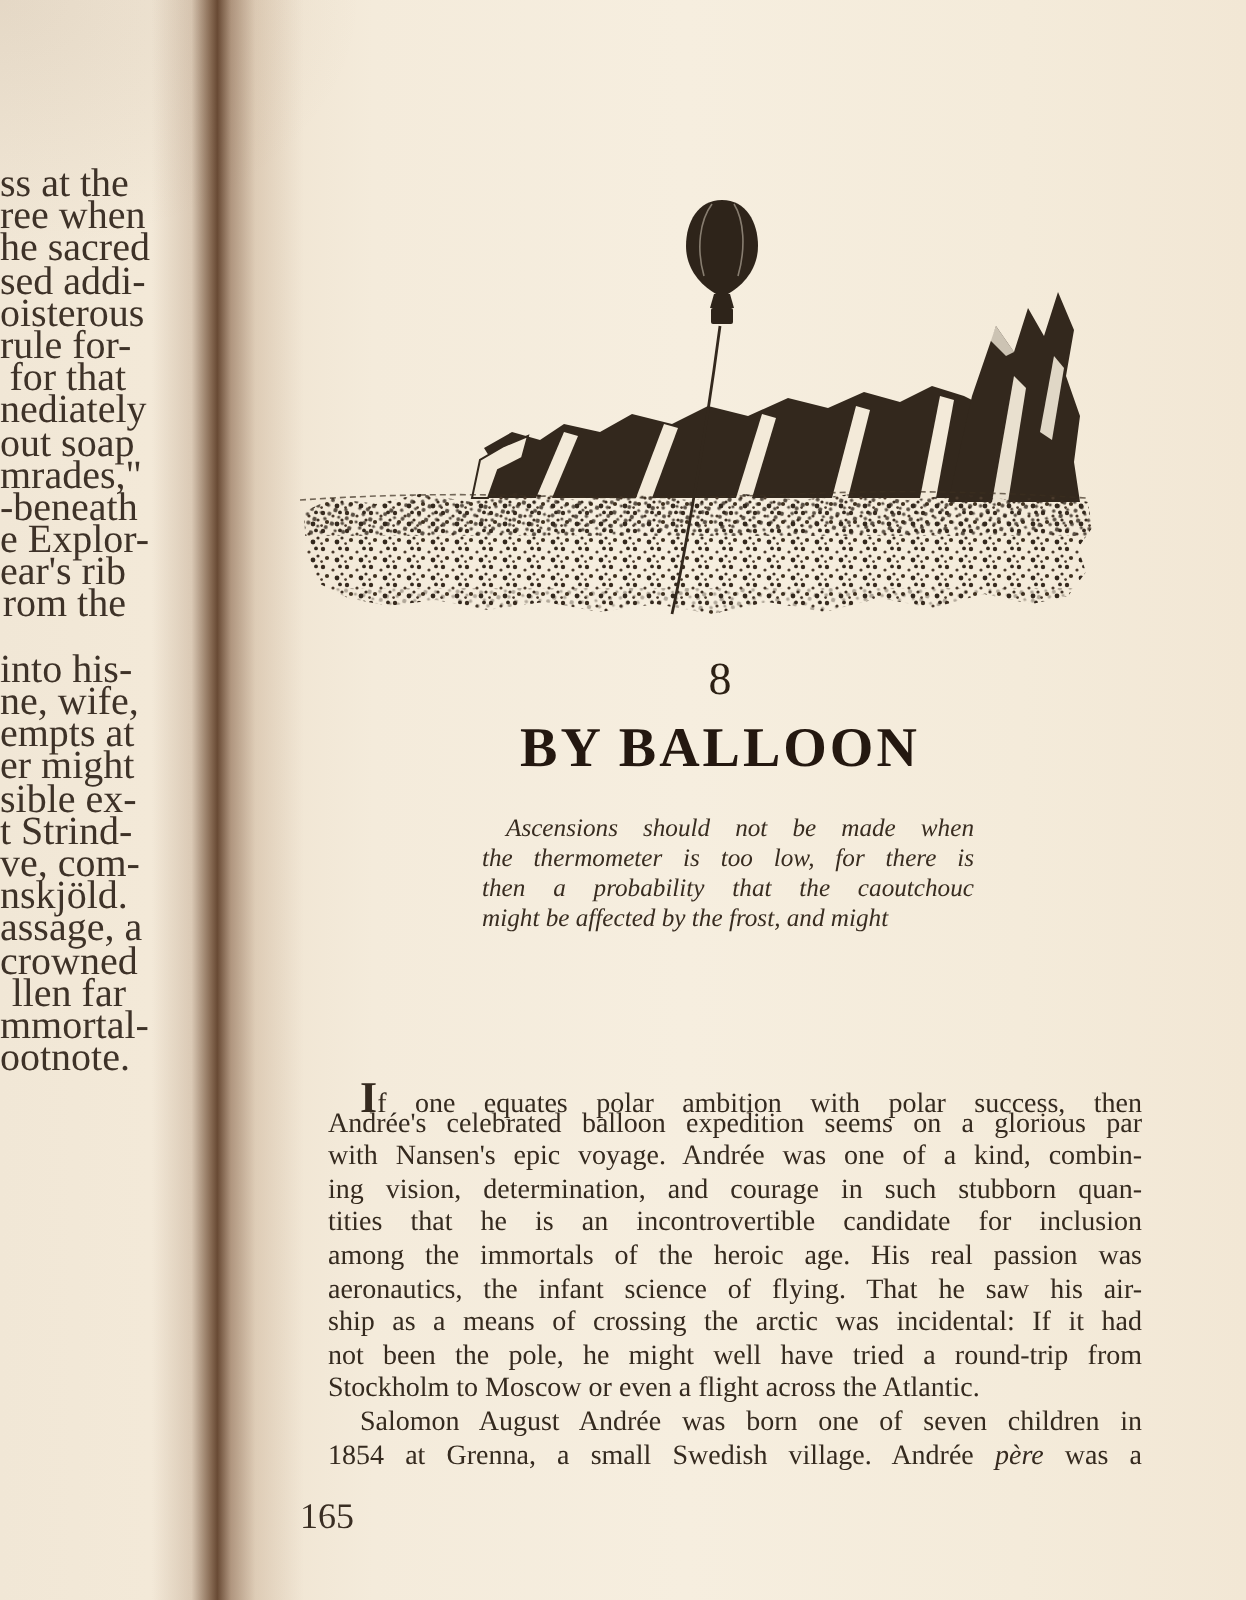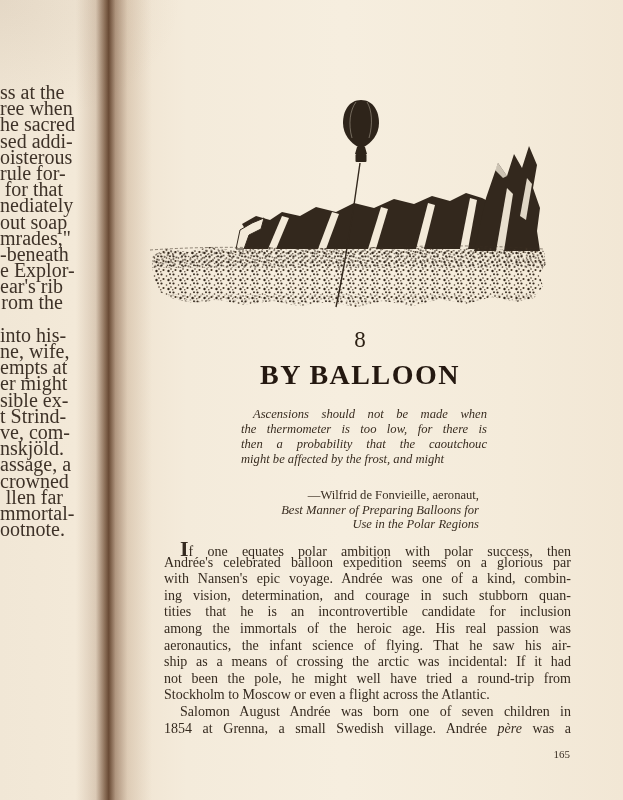--- a/index.html
+++ b/index.html
@@ -62,21 +62,21 @@
   }
   .b-line { text-align:justify; text-align-last:justify; height:16.6px; }
   .b-first { padding-left:16px; }
   .b-initial { font-size:22px; font-weight:700; line-height:1; }
   .b-paraend { text-align-last:left; }
   .b-indent { text-indent:16px; }
   .b-italic { font-style:italic; }
 
   .page-number {
     position:absolute; left:150px; top:748px; width:420px;
-    text-align:right; font-size:11px; color:#3a2e23;
+    text-align:left; font-size:18px; color:#3a2e23;
   }
 </style>
 </head>
 <body>
 
 <div class="photo">
 
   <div class="gutter"></div>
 
   <div class="left-page">
@@ -169,25 +169,20 @@
   <div class="chapter-number">8</div>
   <div class="chapter-title">BY BALLOON</div>
 
   <div class="epigraph">
       <div class="ep-line">Ascensions should not be made when</div>
       <div class="ep-line">the thermometer is too low, for there is</div>
       <div class="ep-line">then a probability that the caoutchouc</div>
       <div class="ep-line">might be affected by the frost, and might</div>
     </div>
 
-  <div class="attribution">
-      <div class="attr-line">—Wilfrid de Fonvieille, aeronaut,</div>
-      <div class="attr-line">Best Manner of Preparing Balloons for</div>
-      <div class="attr-line">Use in the Polar Regions</div>
-    </div>
 
   <div class="body-text">
     <div class="b-line b-first">
       <span class="b-initial">I</span><span>f one equates polar ambition with polar success, then</span>
     </div>
     <div>
         <div class="b-line">Andrée's celebrated balloon expedition seems on a glorious par</div>
         <div class="b-line">with Nansen's epic voyage. Andrée was one of a kind, combin-</div>
         <div class="b-line">ing vision, determination, and courage in such stubborn quan-</div>
         <div class="b-line">tities that he is an incontrovertible candidate for inclusion</div>

